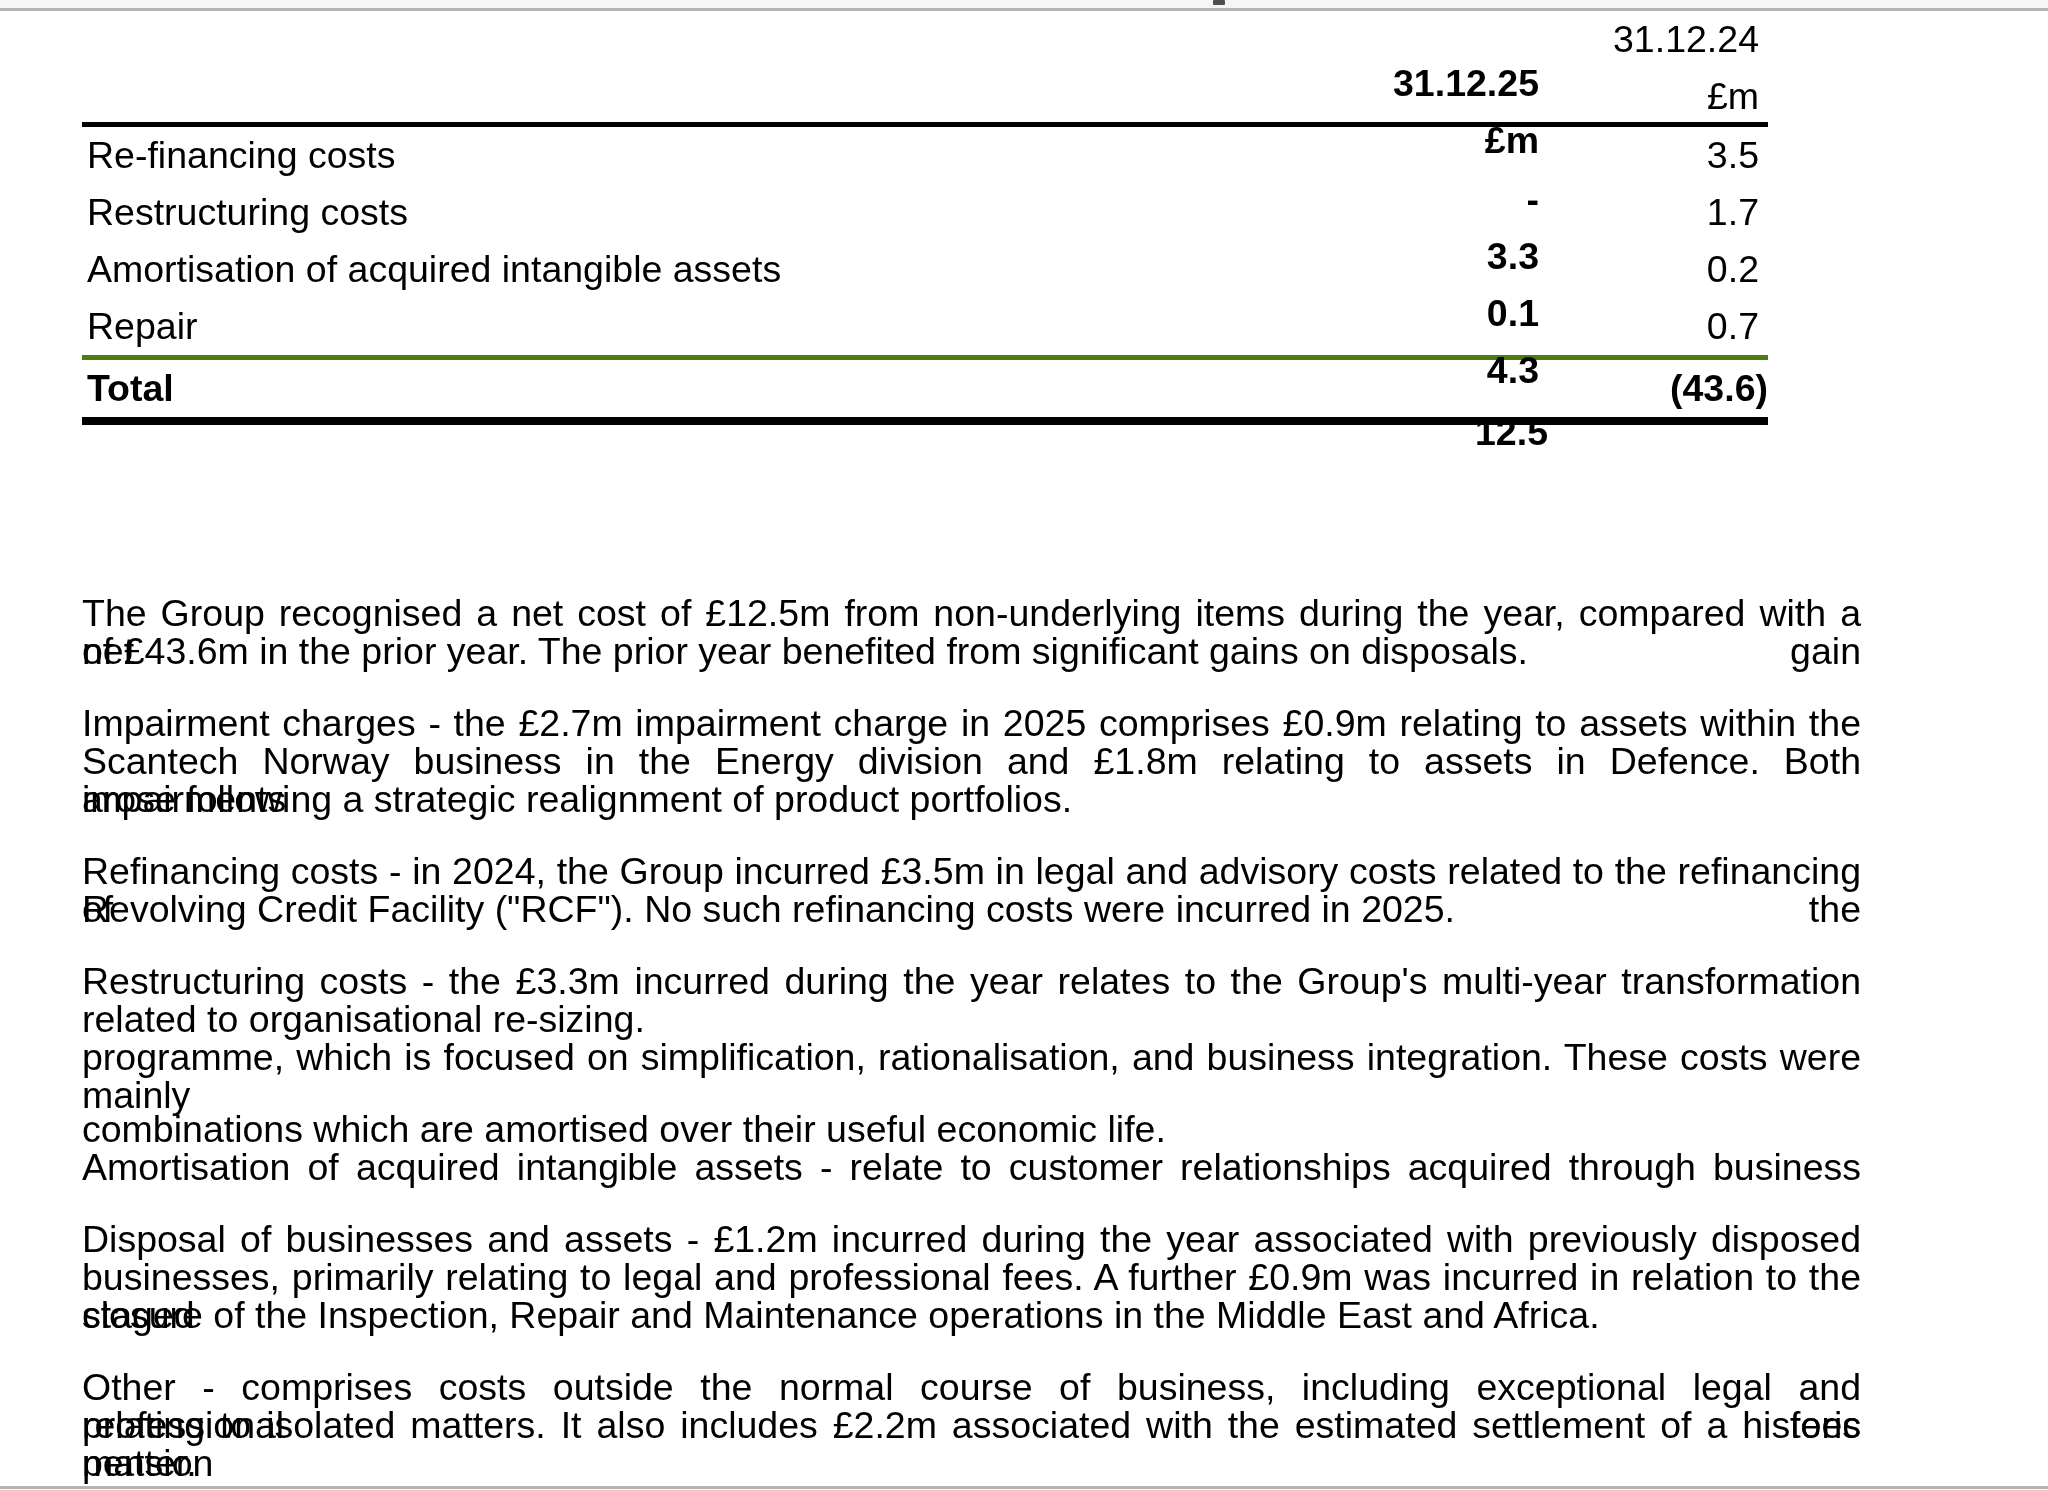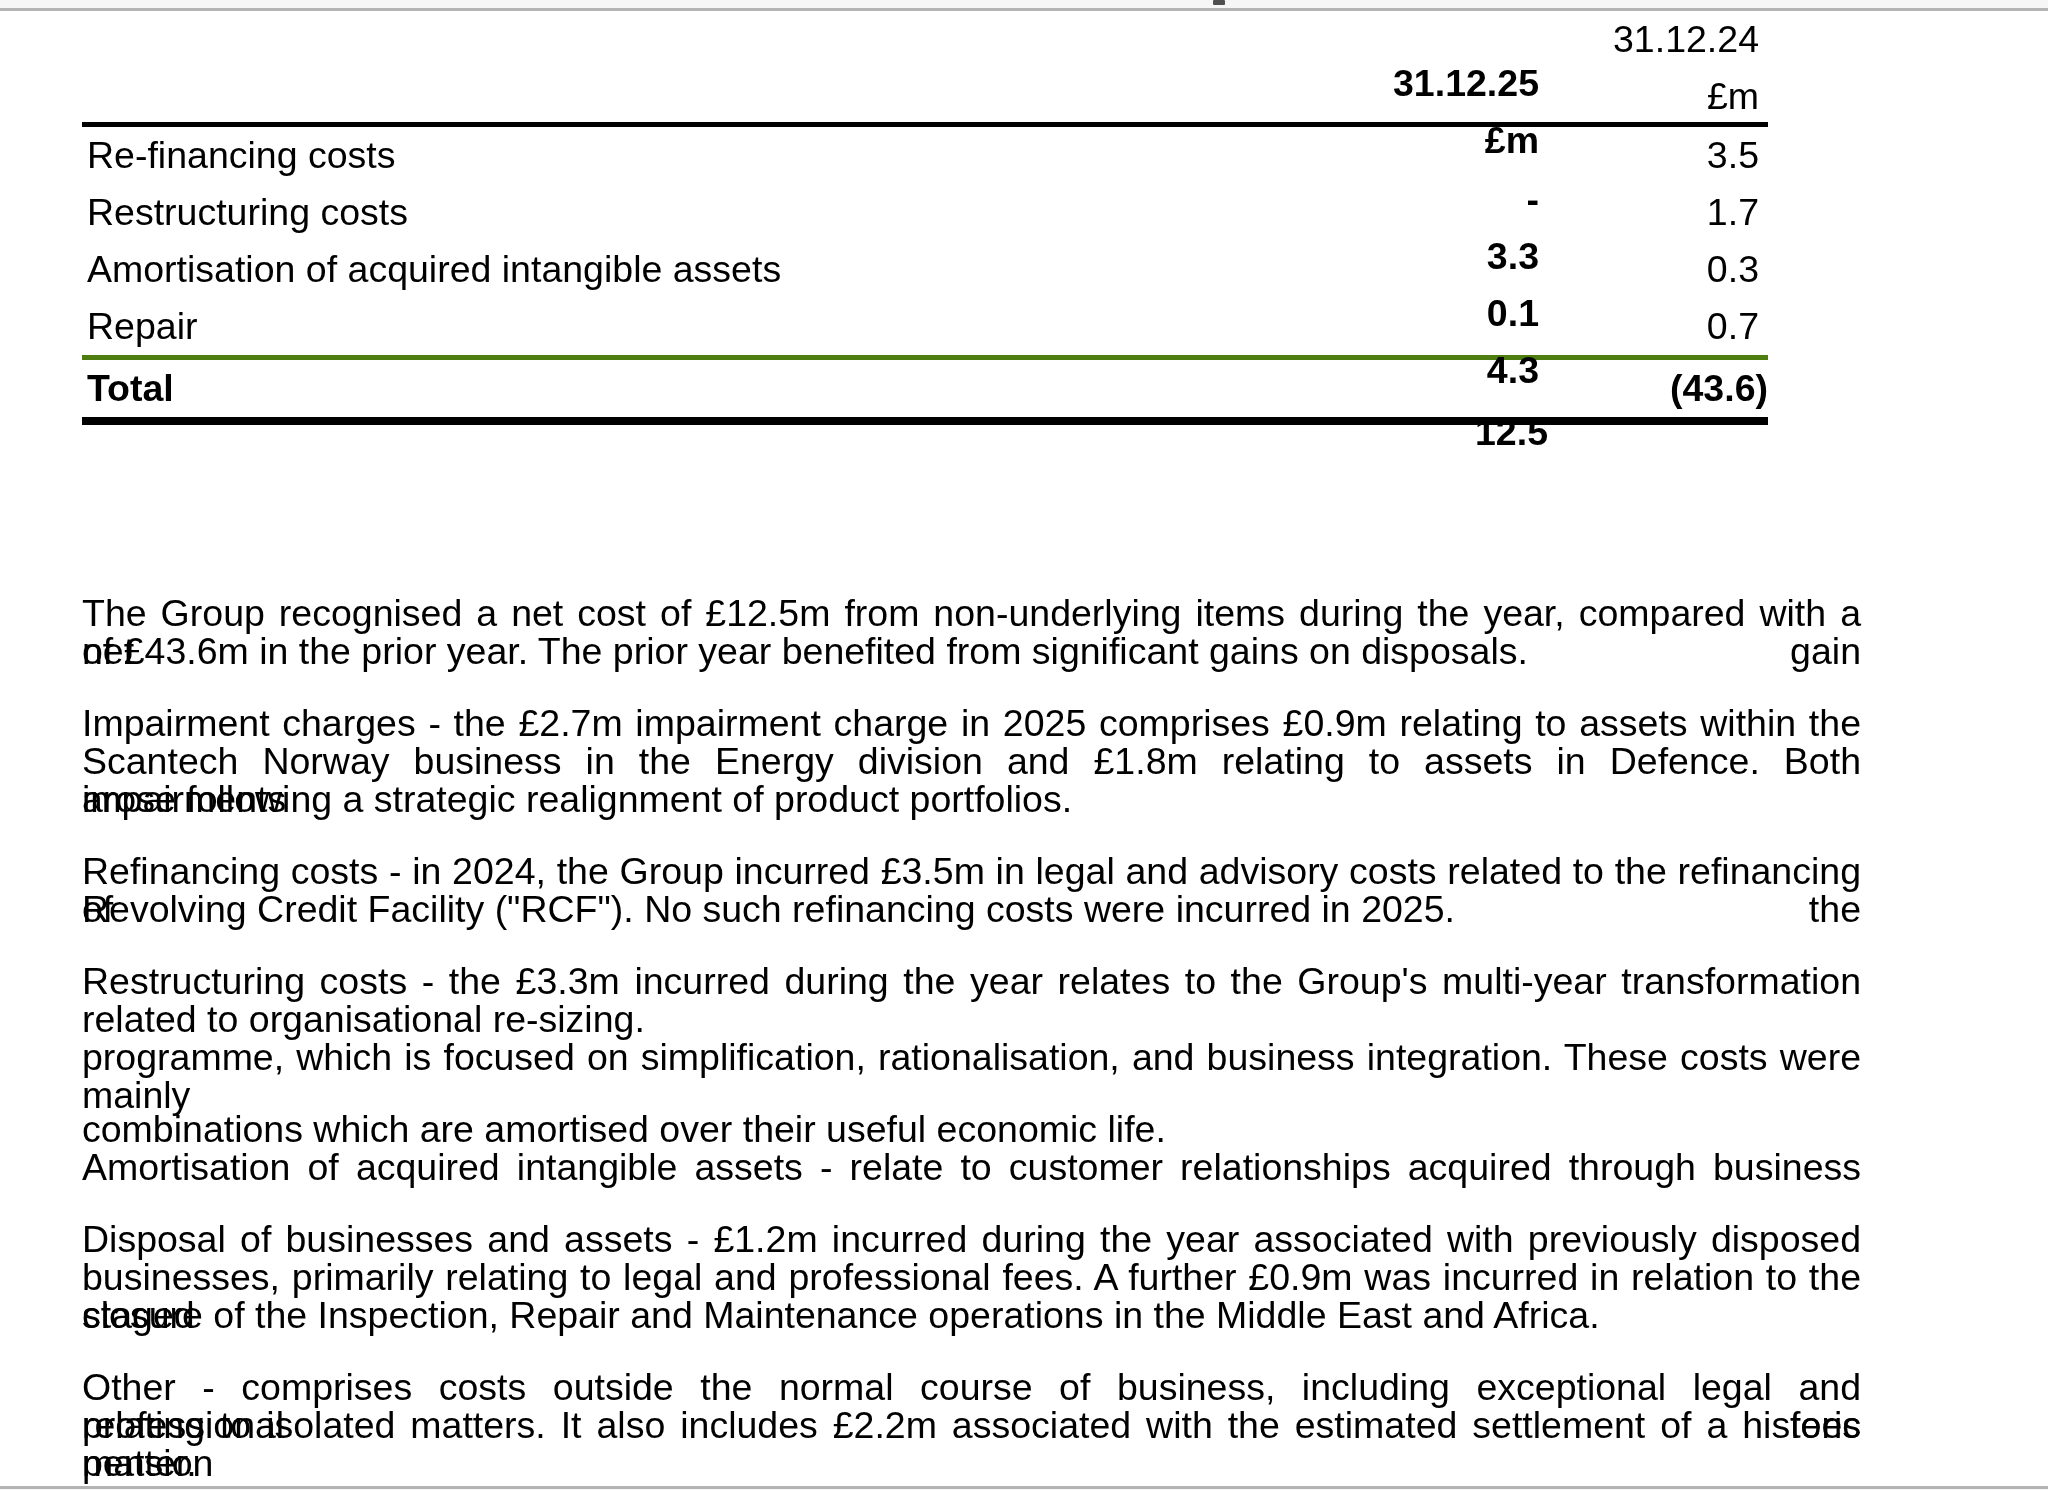--- a/index.html
+++ b/index.html
@@ -92,21 +92,21 @@
 
   <div class="trow">
     <div class="cell label">Restructuring costs</div>
     <div class="cell v25">3.3</div>
     <div class="cell v24">1.7</div>
   </div>
 
   <div class="trow">
     <div class="cell label">Amortisation of acquired intangible assets</div>
     <div class="cell v25">0.1</div>
-    <div class="cell v24">0.3</div>
+    <div class="cell v24">0.2</div>
   </div>
 
 
   <div class="trow">
     <div class="cell label">Repair</div>
     <div class="cell v25">4.3</div>
     <div class="cell v24">0.7</div>
   </div>
 </div>
 

